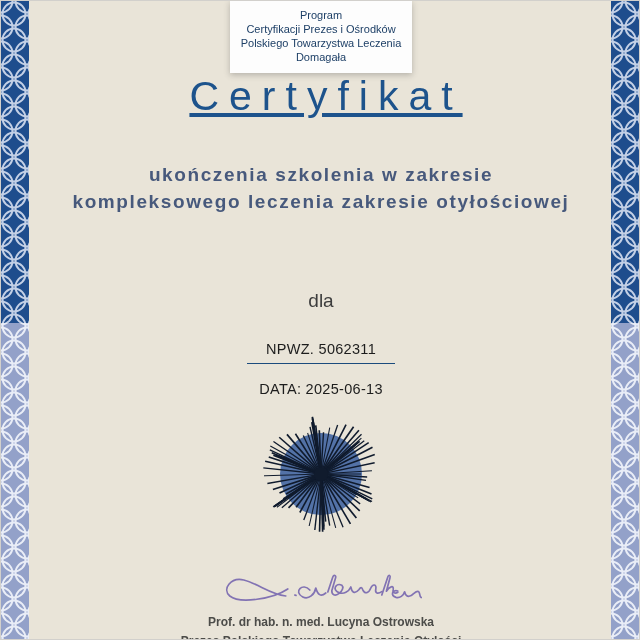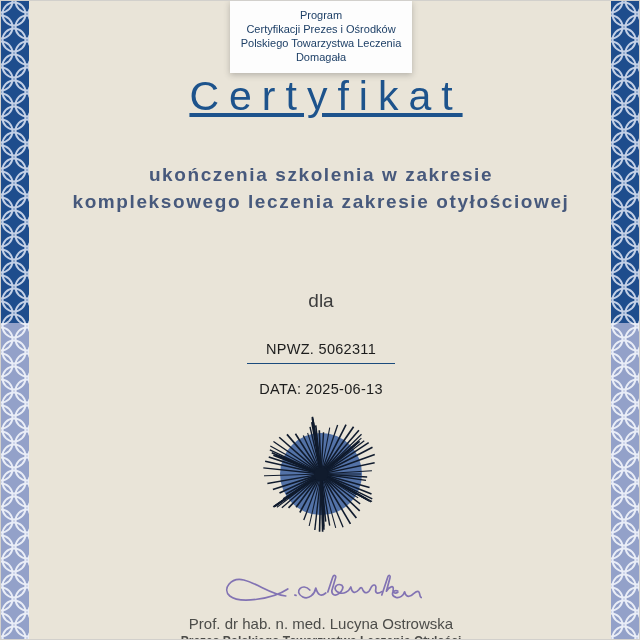--- a/index.html
+++ b/index.html
@@ -38,21 +38,21 @@
     white-space:nowrap;font-size:24px;color:#101010;letter-spacing:.5px;}
   .npwz-wrap{position:absolute;left:50%;top:339px;transform:translateX(-50%);
     display:inline-block;padding:0 2px 5px 2px;
     border-bottom:1.5px solid var(--underline,#1b4b7d);min-width:144px;}
   .npwz-text{font-size:14.5px;color:#1d1d1d;letter-spacing:.3px;}
   .date-line{position:absolute;left:50%;top:380px;transform:translateX(-50%);
     font-size:14.5px;color:#1d1d1d;letter-spacing:.3px;}
   .seal{position:absolute;left:50%;top:412px;transform:translateX(-50%);}
   .sig{position:absolute;left:50%;top:568px;transform:translateX(-48%);}
   .signer-name{position:absolute;left:50%;top:614px;transform:translateX(-50%);
-    white-space:nowrap;font-size:15px;font-weight:400;color:#4c4c49;}
+    white-space:nowrap;font-size:12px;font-weight:700;color:#4c4c49;}
   .signer-title{position:absolute;left:50%;top:633px;transform:translateX(-50%);
     white-space:nowrap;font-size:12px;font-weight:700;color:#4c4c49;}
 </style>
 </head>
 <body>
 
 <div id="cert-root">
 
   <svg width="0" height="0" style="position:absolute" aria-hidden="true">
     <defs>

